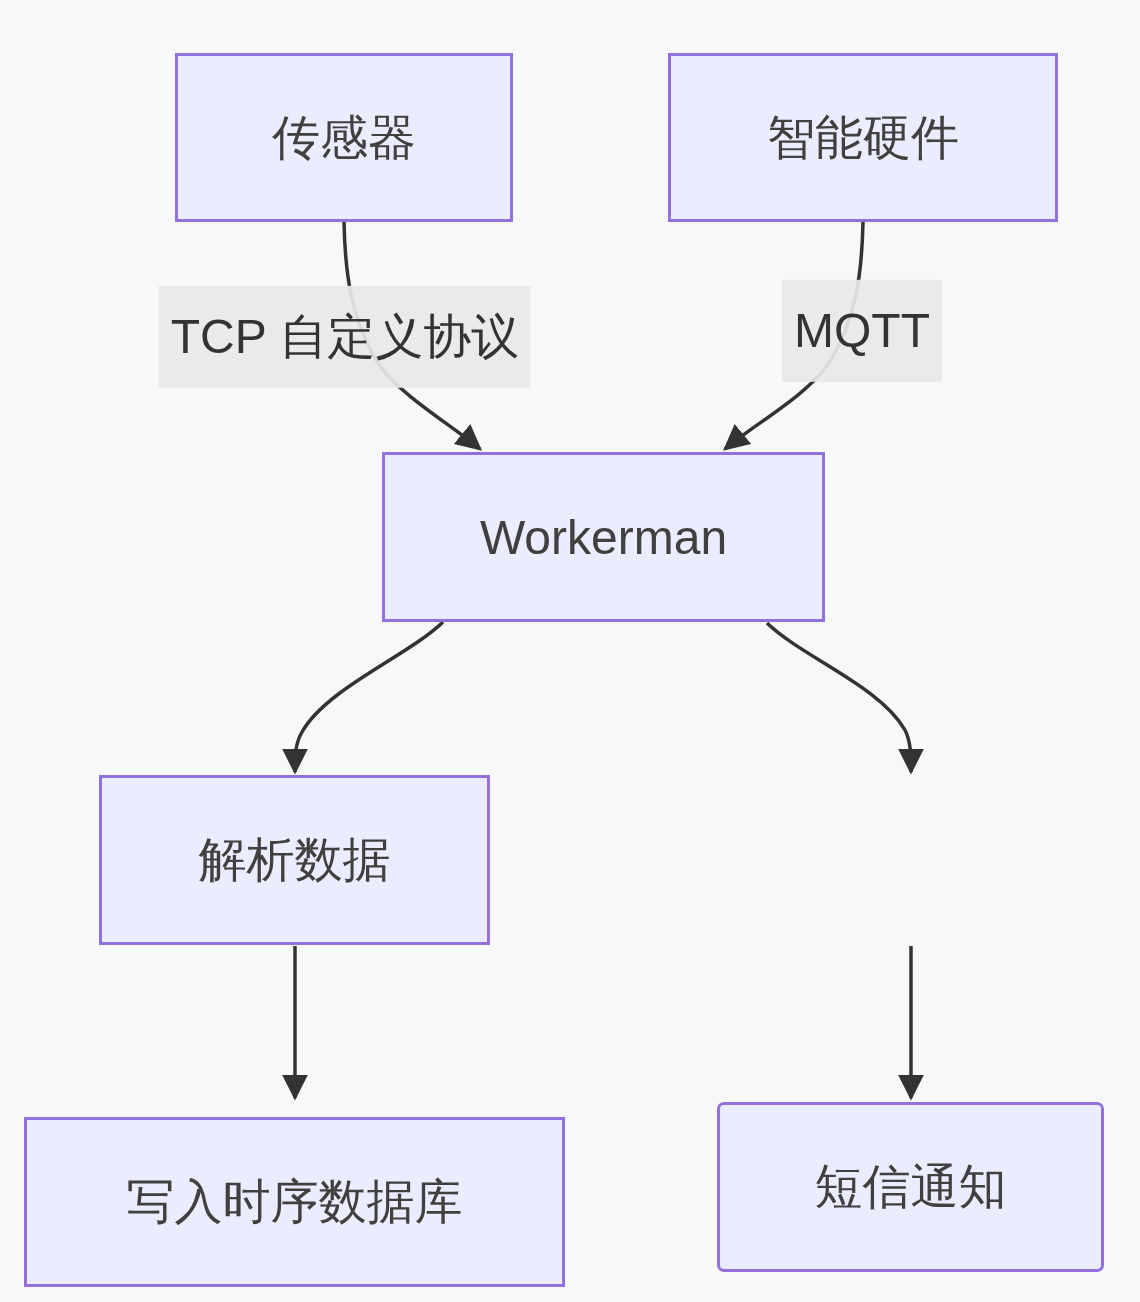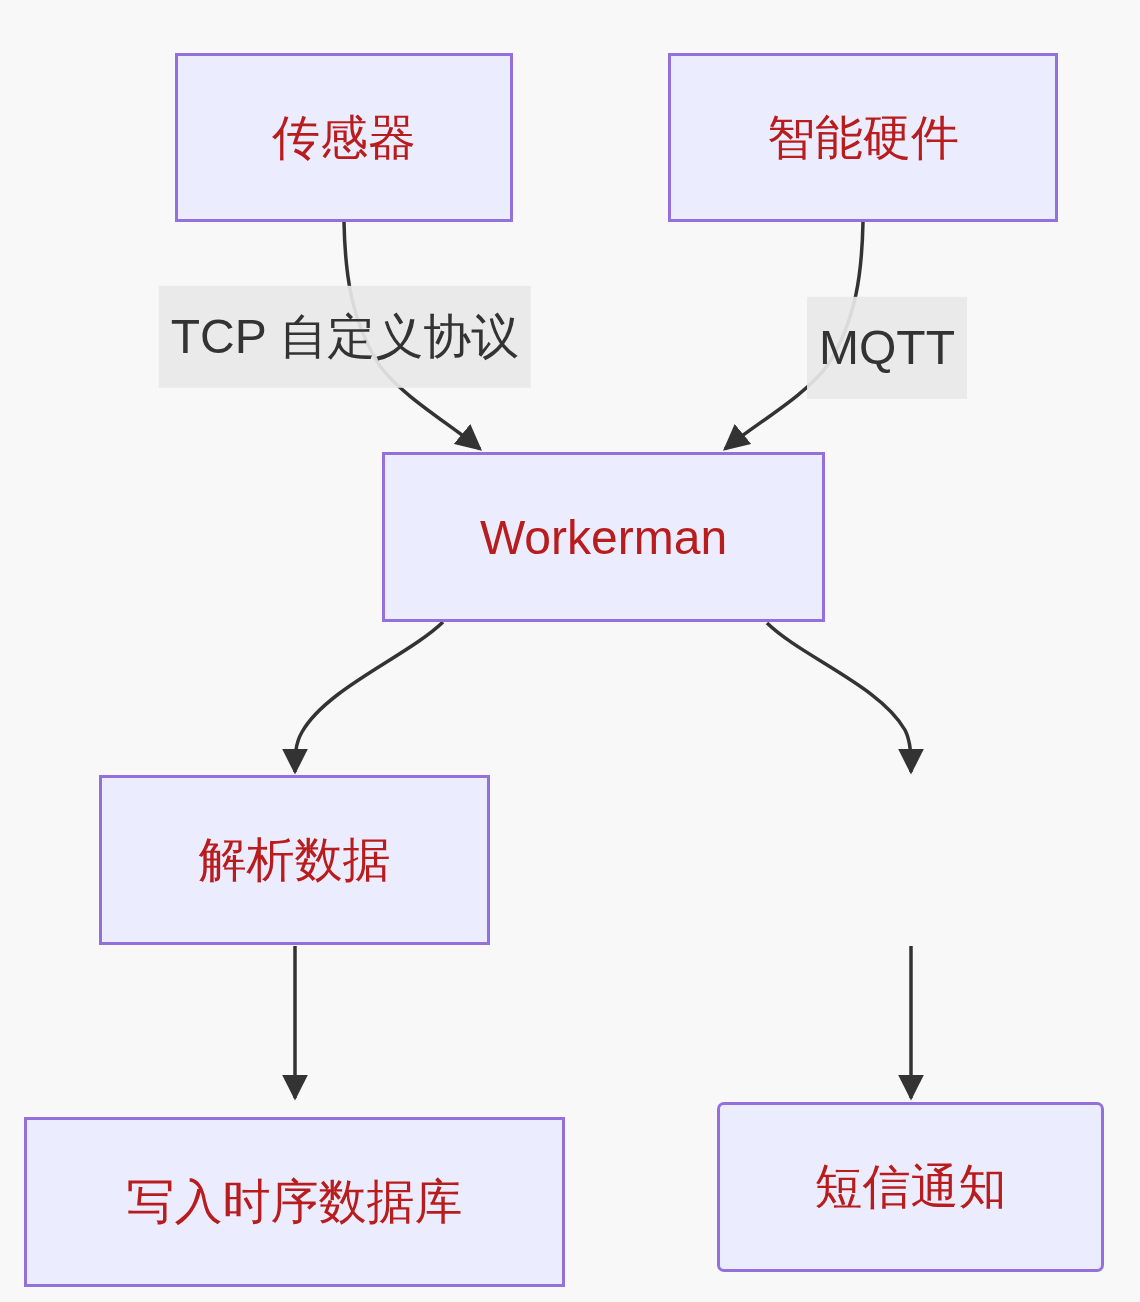--- a/index.html
+++ b/index.html
@@ -25,21 +25,21 @@
   .edges-layer path.edge {
     fill: none;
     stroke: #333333;
     stroke-width: 3.5px;
   }
   .node {
     position: absolute;
     box-sizing: border-box;
     background: #ECECFF;
     border: 3px solid #9370DB;
-    color: #b91c1c;
+    color: #404040;
     font-size: 48px;
     display: flex;
     align-items: center;
     justify-content: center;
     text-align: center;
     white-space: nowrap;
   }
   .node-sensor    { left: 175px; top: 53px;   width: 338px; height: 169px; }
   .node-hardware  { left: 668px; top: 53px;   width: 390px; height: 169px; }
   .node-workerman { left: 382px; top: 452px;  width: 443px; height: 170px; }
@@ -51,21 +51,21 @@
     position: absolute;
     transform: translate(-50%, -50%);
     background: rgba(232, 232, 232, 0.92);
     color: #333333;
     font-size: 48px;
     line-height: 1.3;
     padding: 20px 12px;
     white-space: nowrap;
   }
   .edge-label-tcp  { left: 345px; top: 337px; }
-  .edge-label-mqtt { left: 862px; top: 348px; margin-left: 25px; }
+  .edge-label-mqtt { left: 862px; top: 331px; }
 </style>
 </head>
 <body>
 
 <div class="canvas">
 
   <svg class="edges-layer" viewBox="0 0 1140 1302" xmlns="http://www.w3.org/2000/svg">
     <defs>
       <marker id="arrow" viewBox="0 0 10 10" refX="9" refY="5" markerUnits="userSpaceOnUse" markerWidth="26" markerHeight="26" orient="auto-start-reverse">
         <path d="M0,0 L10,5 L0,10 z" fill="#333333"></path>

